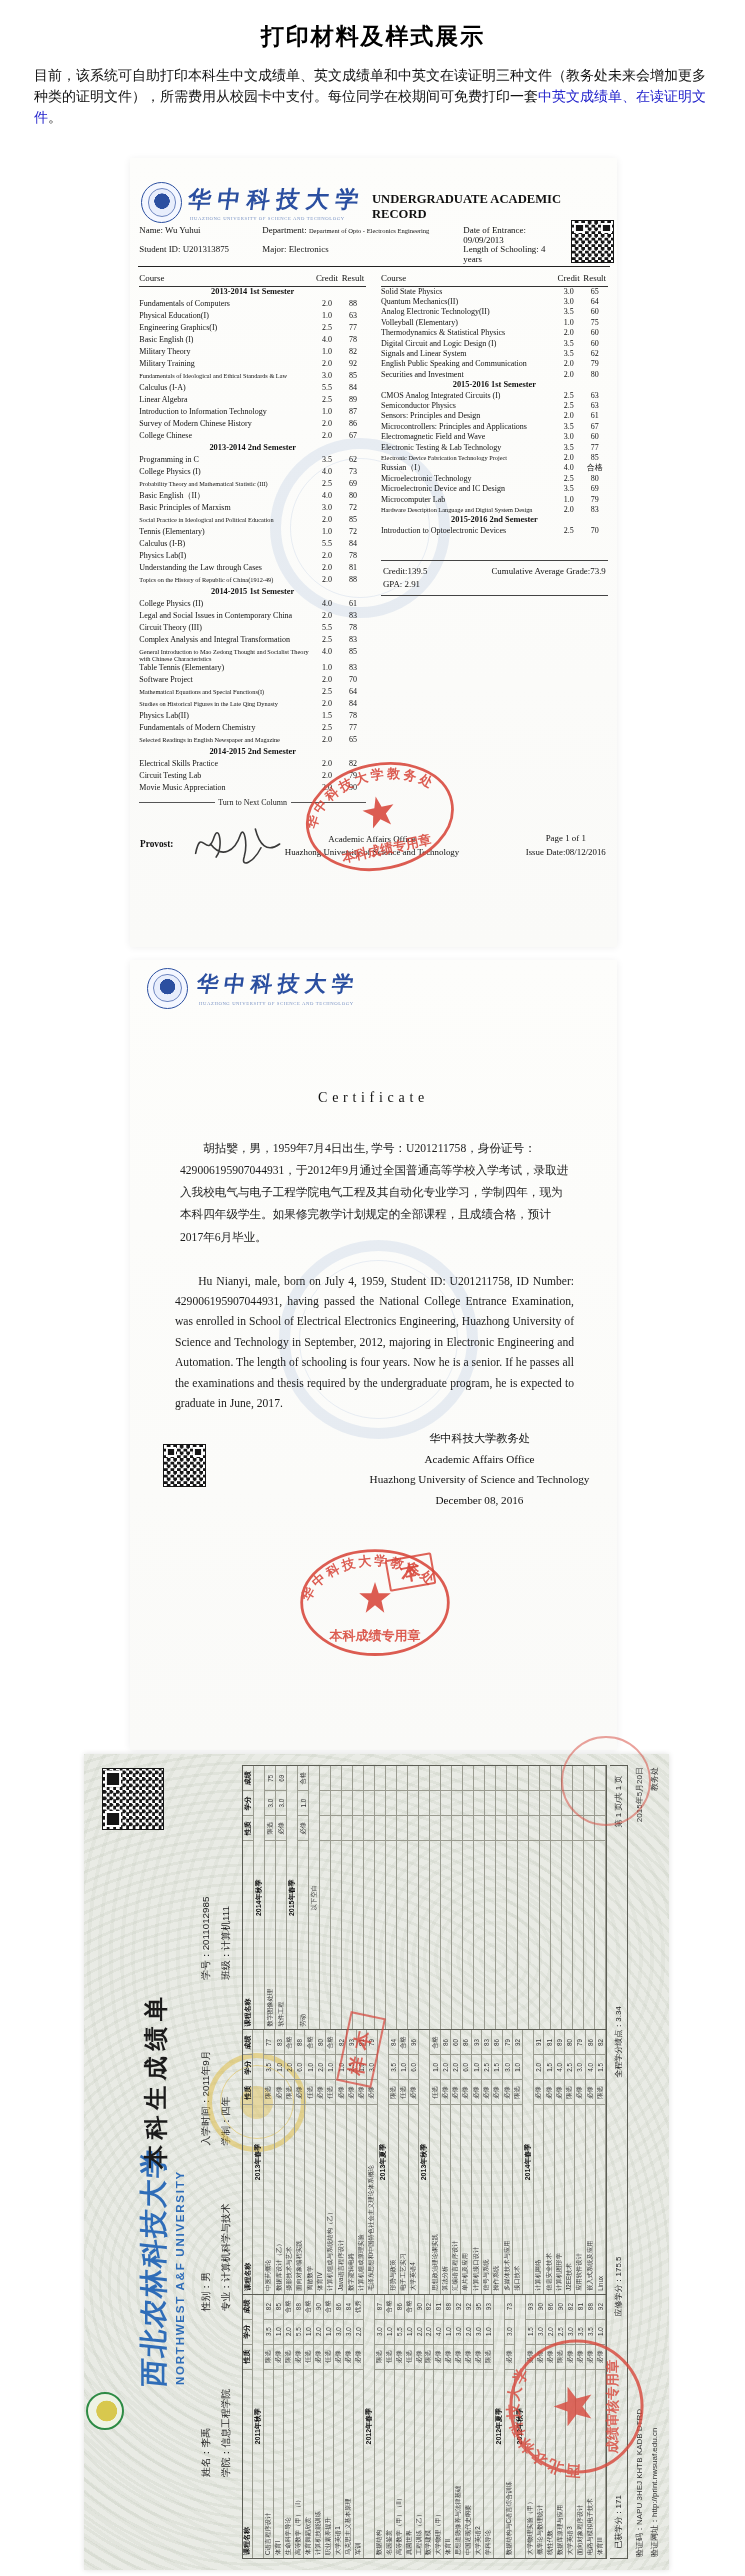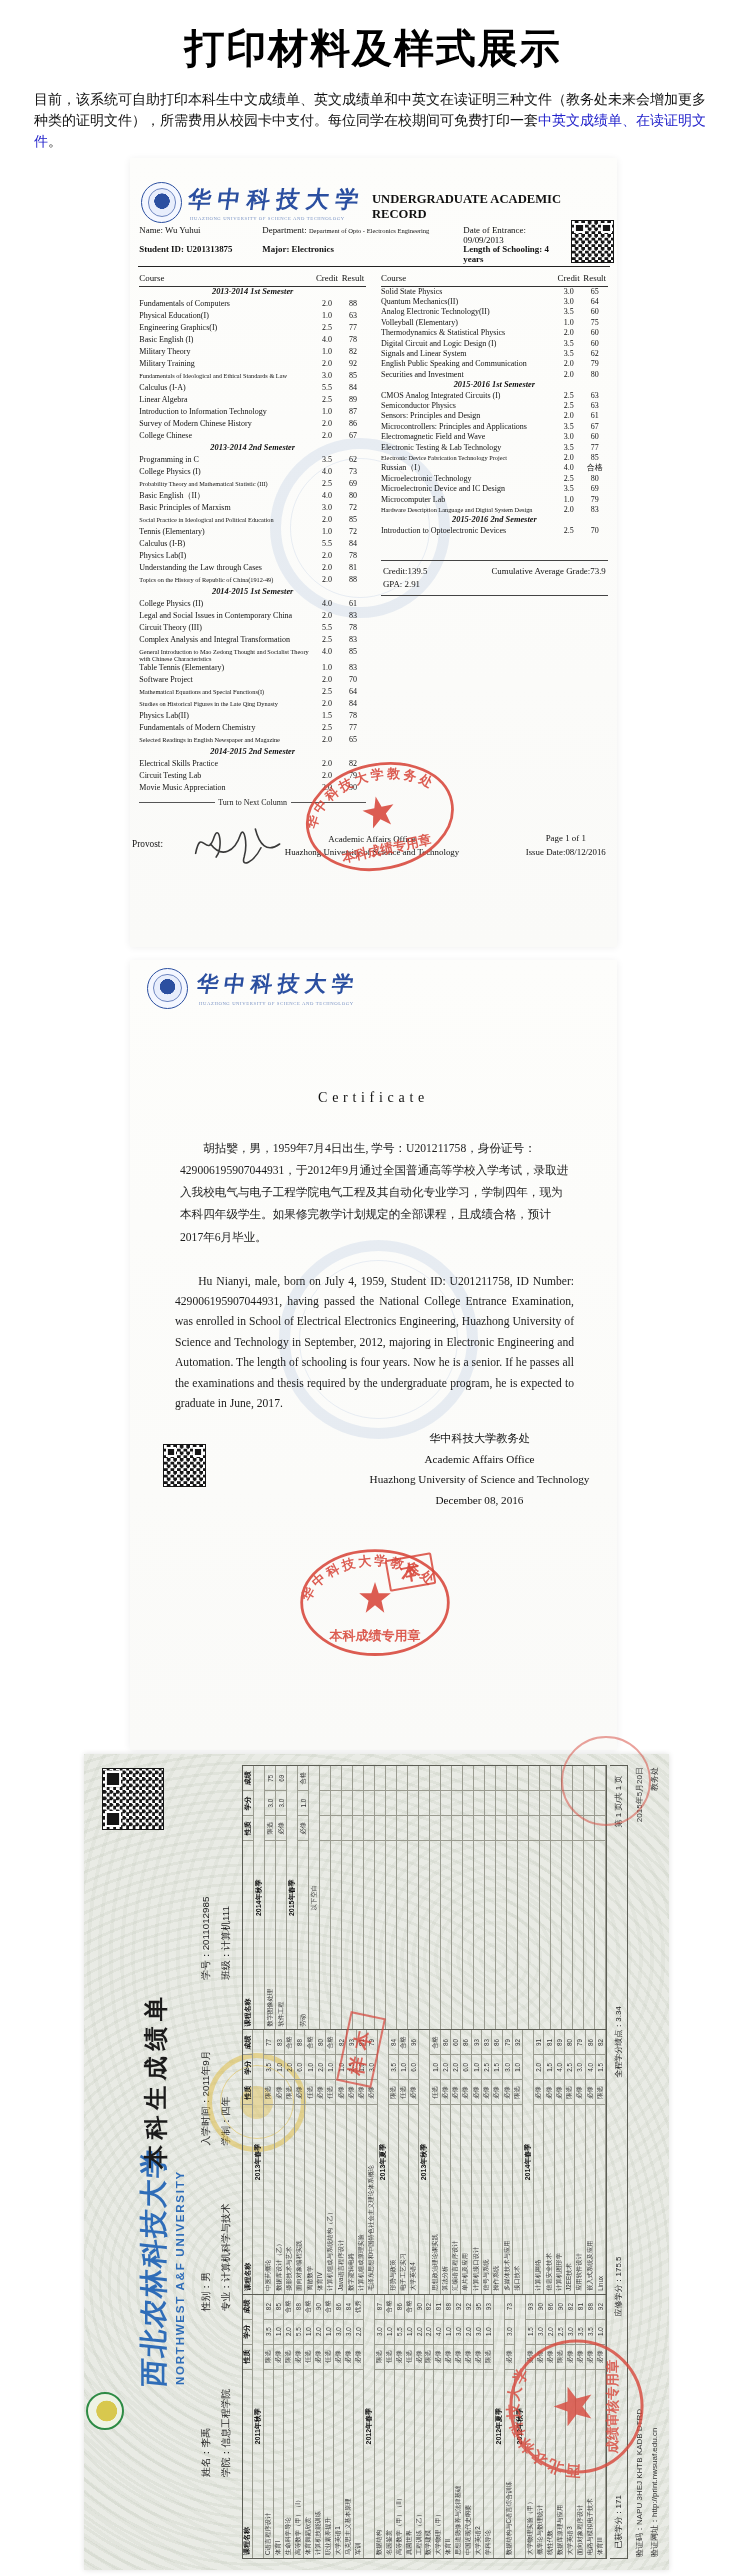--- a/index.html
+++ b/index.html
@@ -1,21 +1,21 @@
 <!DOCTYPE html>
 <html style="font-size:15px"><head>
 <meta charset="utf-8">
 <style>
   html,body{margin:0;padding:0;background:#fff;}
   #page{position:relative;width:746px;height:2576px;background:#fff;overflow:hidden;
         font-family:"Liberation Sans","DejaVu Sans",sans-serif;color:#111;}
   .serif{font-family:"Liberation Serif","DejaVu Serif",serif;}
 
   
-  #page-title{margin:0;padding-top:20.5px;text-align:center;font-size:40px;font-weight:800;letter-spacing:1.9px;color:#000;}
+  #page-title{margin:0;padding-top:20.5px;text-align:center;font-size:23px;font-weight:800;letter-spacing:1.9px;color:#000;}
   #intro{margin:13px 34px 0 34px;font-size:14px;line-height:1.5;color:#111;}
   #intro .link{color:#2323cb;}
 
   
   .scan{position:absolute;background:linear-gradient(180deg,#fdfdfb,#fafaf8);box-shadow:0 0.9px 7.5px rgba(0,0,0,.07);}
   .qr{position:absolute;background:repeating-conic-gradient(#161616 0% 25%,#fff 0% 50%) 0 0/6.5px 6.5px;outline:1.9px solid #161616;outline-offset:-0.9px;}
   .qr:before,.qr:after{content:"";position:absolute;width:26%;height:26%;background:#161616;box-shadow:inset 0 0 0 1.9px #fff,inset 0 0 0 3.7px #161616;}
   .qr:before{left:4%;top:4%;}
   .qr:after{right:4%;top:4%;}
   .wm{position:absolute;border-radius:50%;border:11.2px solid rgba(95,130,195,.13);}
@@ -37,33 +37,33 @@
   .d1info .c2{width:201px;}
   .d1info .c3{flex:1;}
   .tiny{font-size:6.5px;}
   #d1-qr{right:3.7px;top:63px;width:41px;height:41px;}
   #d1-rule{position:absolute;left:7.5px;right:7.5px;top:108px;border-top:1.9px solid #222;}
   #d1-cols{position:absolute;left:9.3px;right:9.3px;top:113px;display:flex;gap:15px;}
   .d1col{flex:1;min-width:0;}
   .d1hdr{display:flex;font-size:8.9px;padding:1.9px 0 2.8px 0;border-bottom:0.9px solid #333;}
   .d1hdr .n{flex:1;}
   .d1hdr .v{width:26px;text-align:center;}
-  .d1sem{text-align:center;font-weight:700;font-size:8.4px;min-height:12px;font-style:italic;}
+  .d1sem{text-align:center;font-weight:700;font-size:8.4px;min-height:12px;}
   .d1row{display:flex;align-items:baseline;min-height:12px;font-size:8px;line-height:1.18;}
   #d1right .d1row,#d1right .d1sem{min-height:10.4px;}
   .d1row .n{flex:1;padding-right:1.9px;}
   .d1row .n.sm{font-size:6.3px;}
   .d1row .v{width:26px;text-align:center;flex:none;}
   .d1div{display:flex;align-items:center;gap:3.7px;font-size:8px;margin-top:3.7px;color:#222;}
   .d1div:before,.d1div:after{content:"";flex:1;border-top:0.9px solid #555;}
   .d1sum{margin-top:24px;border-top:0.9px solid #444;border-bottom:0.9px solid #444;padding:4.7px 1.9px 5.6px 1.9px;font-size:8.9px;}
   .d1sum .l1{display:flex;justify-content:space-between;}
   .d1sum .l2{margin-top:3.7px;}
   #d1-footer{position:absolute;left:0;right:0;top:673px;font-size:9.3px;}
-  #d1-provost{position:absolute;left:2px;top:7.5px;}
+  #d1-provost{position:absolute;left:10px;top:7.5px;font-weight:bold;}
   #d1-sign{position:absolute;left:58px;top:-15px;}
   #d1-center{position:absolute;left:130px;width:224px;top:1.9px;text-align:center;font-size:8.9px;line-height:1.5;}
   #d1-pageinfo{position:absolute;right:11.2px;top:0;text-align:center;font-size:8.9px;line-height:1.6;}
   #d1-stamp{left:171px;top:601px;transform:rotate(-12deg);}
   #d1-wm{left:140px;top:280px;width:158px;height:158px;}
 
   
   #doc2{left:130px;top:960px;width:487px;height:790px;}
   #d2-emblem{left:17px;top:7.5px;width:39px;height:39px;}
   #d2-uni-cn{left:67px;top:9.3px;font-size:21.4px;letter-spacing:5.6px;}
@@ -131,21 +131,21 @@
     <div class="emblem" id="d1-emblem"></div>
     <div class="uni-cn" id="d1-uni-cn">华中科技大学</div>
     <div class="uni-en" id="d1-uni-en">HUAZHONG UNIVERSITY OF SCIENCE AND TECHNOLOGY</div>
     <div id="d1-title">UNDERGRADUATE ACADEMIC RECORD</div>
 
     <div class="d1info" style="top:67px;">
       <span class="c1">Name: Wu Yuhui</span>
       <span class="c2"><span>Department:</span> <span class="tiny">Department of Opto - Electronics Engineering</span></span>
       <span class="c3">Date of Entrance: 09/09/2013</span>
     </div>
-    <div class="d1info" style="top:86px;font-weight:bold;">
+    <div class="d1info" style="top:86px;">
       <span class="c1">Student ID: U201313875</span>
       <span class="c2">Major: Electronics</span>
       <span class="c3">Length of Schooling: 4 years</span>
     </div>
     <div class="qr" id="d1-qr"></div>
     <div id="d1-rule"></div>
 
     <div class="wm" id="d1-wm"></div>
 
     <div id="d1-cols">

